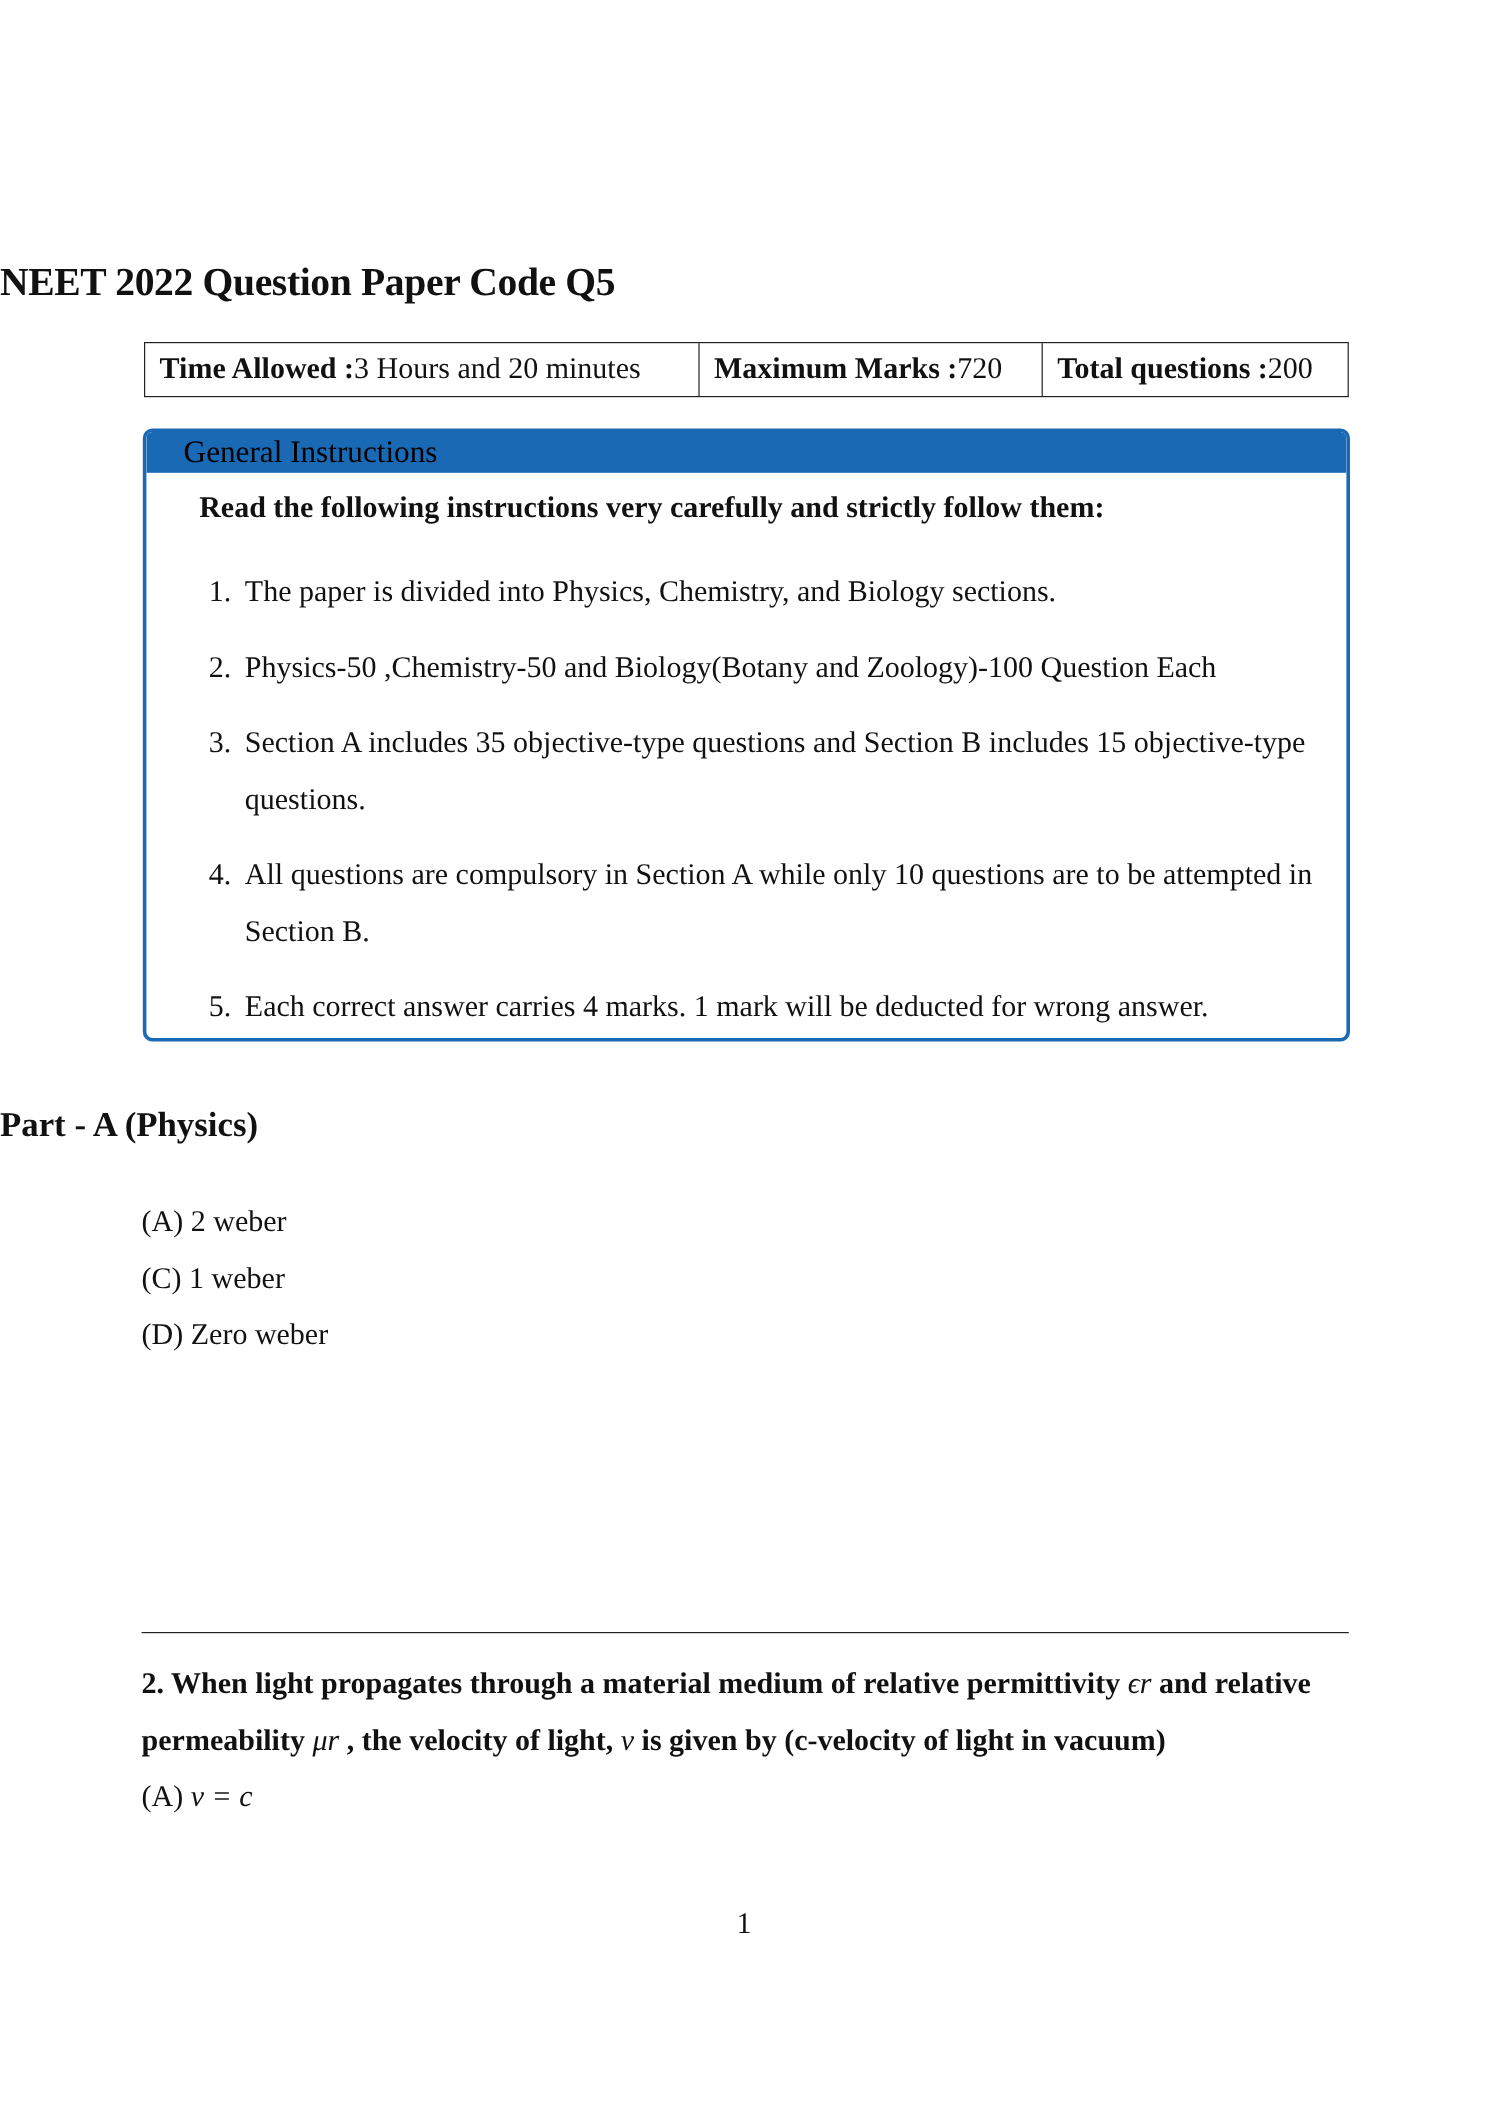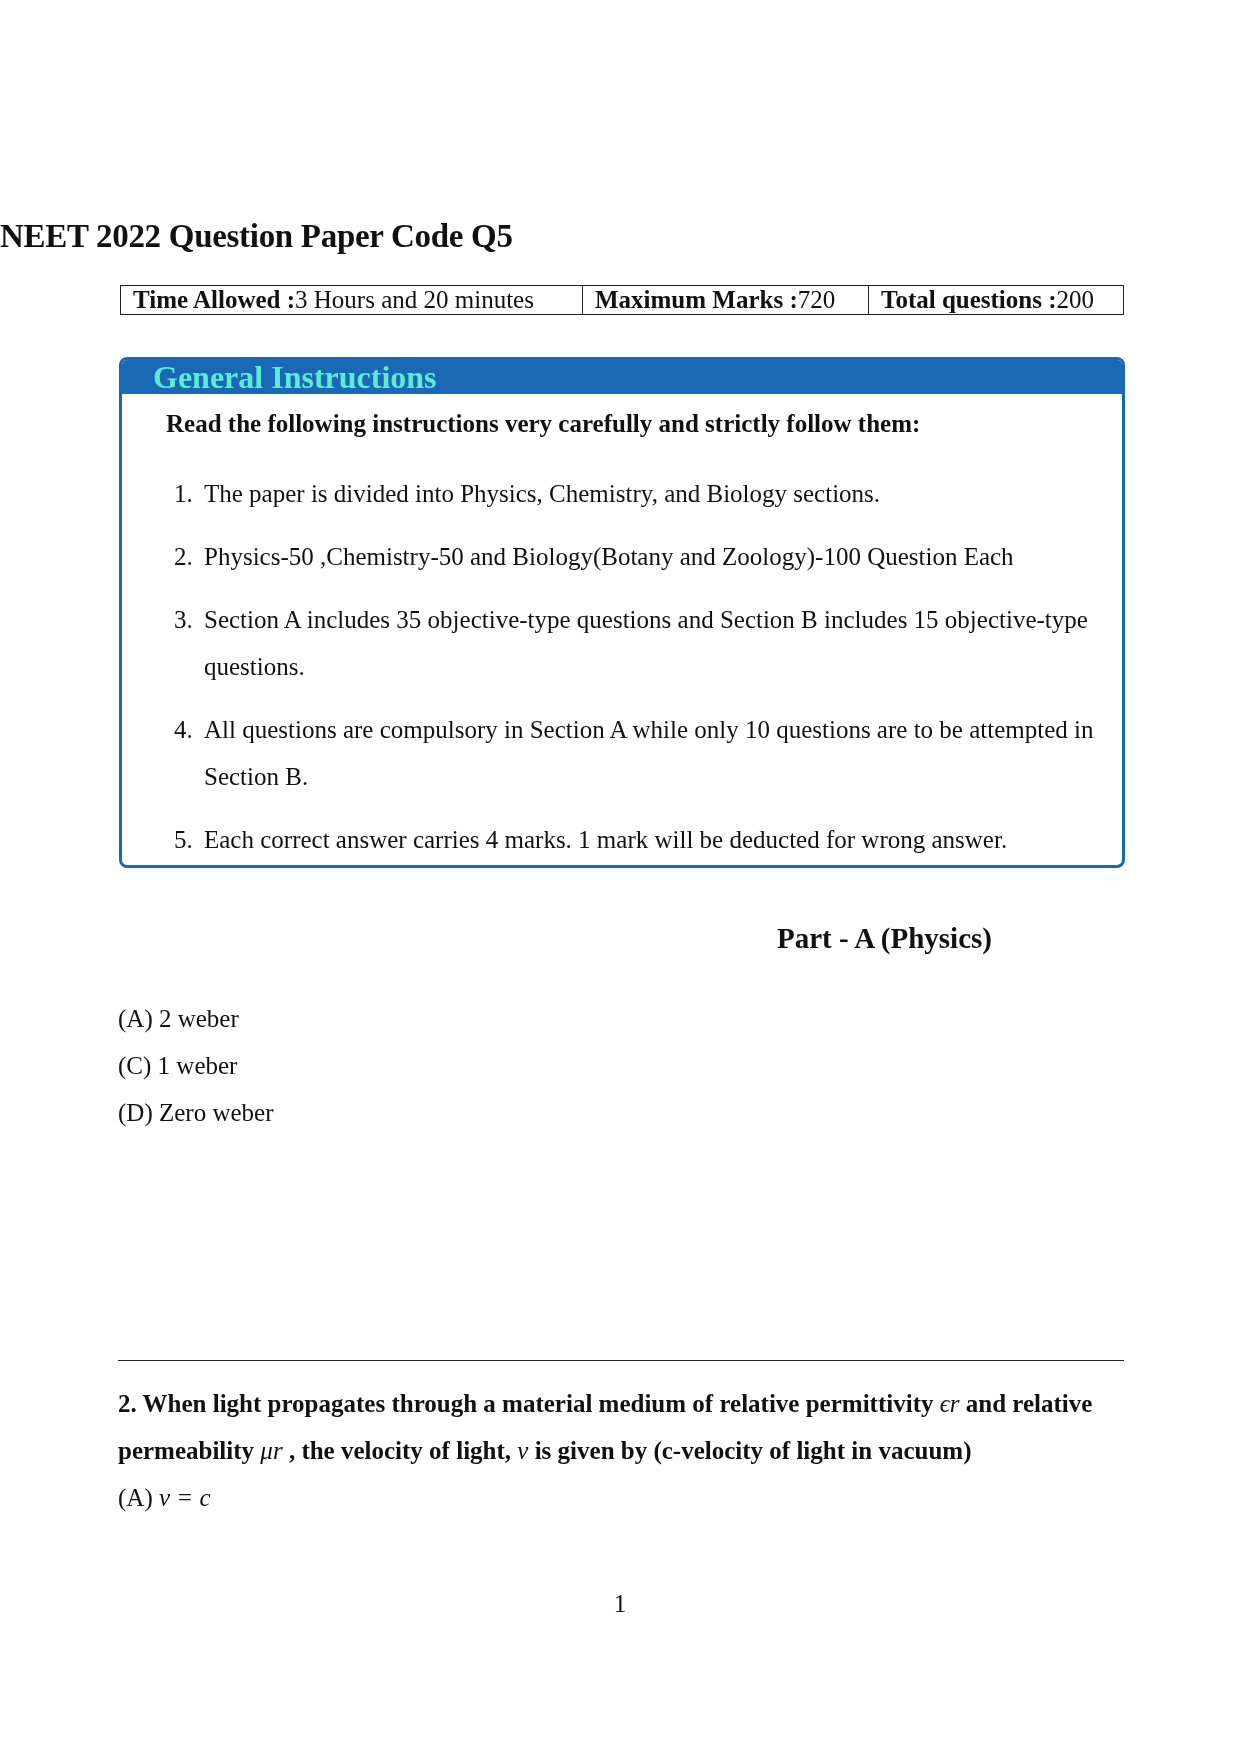--- a/index.html
+++ b/index.html
@@ -6,53 +6,53 @@
   body {
     width: 1240px; height: 1754px; position: relative; overflow: hidden;
     font-family: "Liberation Serif", "DejaVu Serif", serif; color: #111;
   }
   .page { position: absolute; left: 0; top: 0; width: 1240px; height: 1754px; }
   .title {
     position: absolute; top: 218px; left: 0; width: 1240px; text-align: left;
     font-weight: bold; font-size: 33px; letter-spacing: -0.3px;
   }
   .meta-table {
-    position: absolute; left: 120px; top: 285px; width: 1004px; height: 30px;
+    position: absolute; left: 120px; top: 285px; width: 1004px; height: 46px;
     border: 1.5px solid #222; box-sizing: border-box; display: flex;
     font-size: 25px;
   }
   .meta-cell {
     display: flex; align-items: center; padding: 0 12px; box-sizing: border-box;
     border-right: 1.5px solid #222; white-space: nowrap;
   }
   .meta-cell:last-child { border-right: none; }
   .meta-cell .k { font-weight: bold; }
   .c1 { width: 462px; }
   .c2 { width: 286px; }
   .c3 { flex: 1; }
 
   .instr-box {
     position: absolute; left: 119px; top: 357px; width: 1006px; height: 511px;
     border: 3px solid #1a69b4; border-radius: 8px; box-sizing: border-box;
     overflow: hidden;
   }
   .instr-head {
-    background: #1a69b4; color: #5eead4; height: 34px; line-height: 34px;
-    padding-left: 31px; font-weight: bold; font-size: 32px;
+    background: #1a69b4; color: #000000; height: 34px; line-height: 34px;
+    padding-left: 31px; font-weight: normal; font-size: 26px;
   }
   .instr-lead {
     position: absolute; left: 44px; top: 50px; font-weight: bold; font-size: 25px; font-family: Liberation Serif, serif;
   }
   .instr-list { position: absolute; left: 52px; top: 110px; width: 920px; font-size: 25px; }
   .instr-item { display: flex; line-height: 47px; margin-bottom: 16px; }
   .instr-item .num { width: 30px; flex: none; }
   .instr-item .txt { flex: 1; }
 
   .part-title {
-    position: absolute; top: 922px; left: 0; width: 992px; text-align: right;
+    position: absolute; top: 922px; left: 0; width: 992px; text-align: left;
     font-weight: bold; font-size: 29px;
   }
   .question {
     position: absolute; left: 118px; width: 1010px; font-size: 25px;
   }
   .q-stem { font-weight: bold; line-height: 47px; }
   .opt { line-height: 47px; }
   .q1 { top: 995px; }
   .divider {
     position: absolute; left: 118px; top: 1360px; width: 1006px; height: 0;

